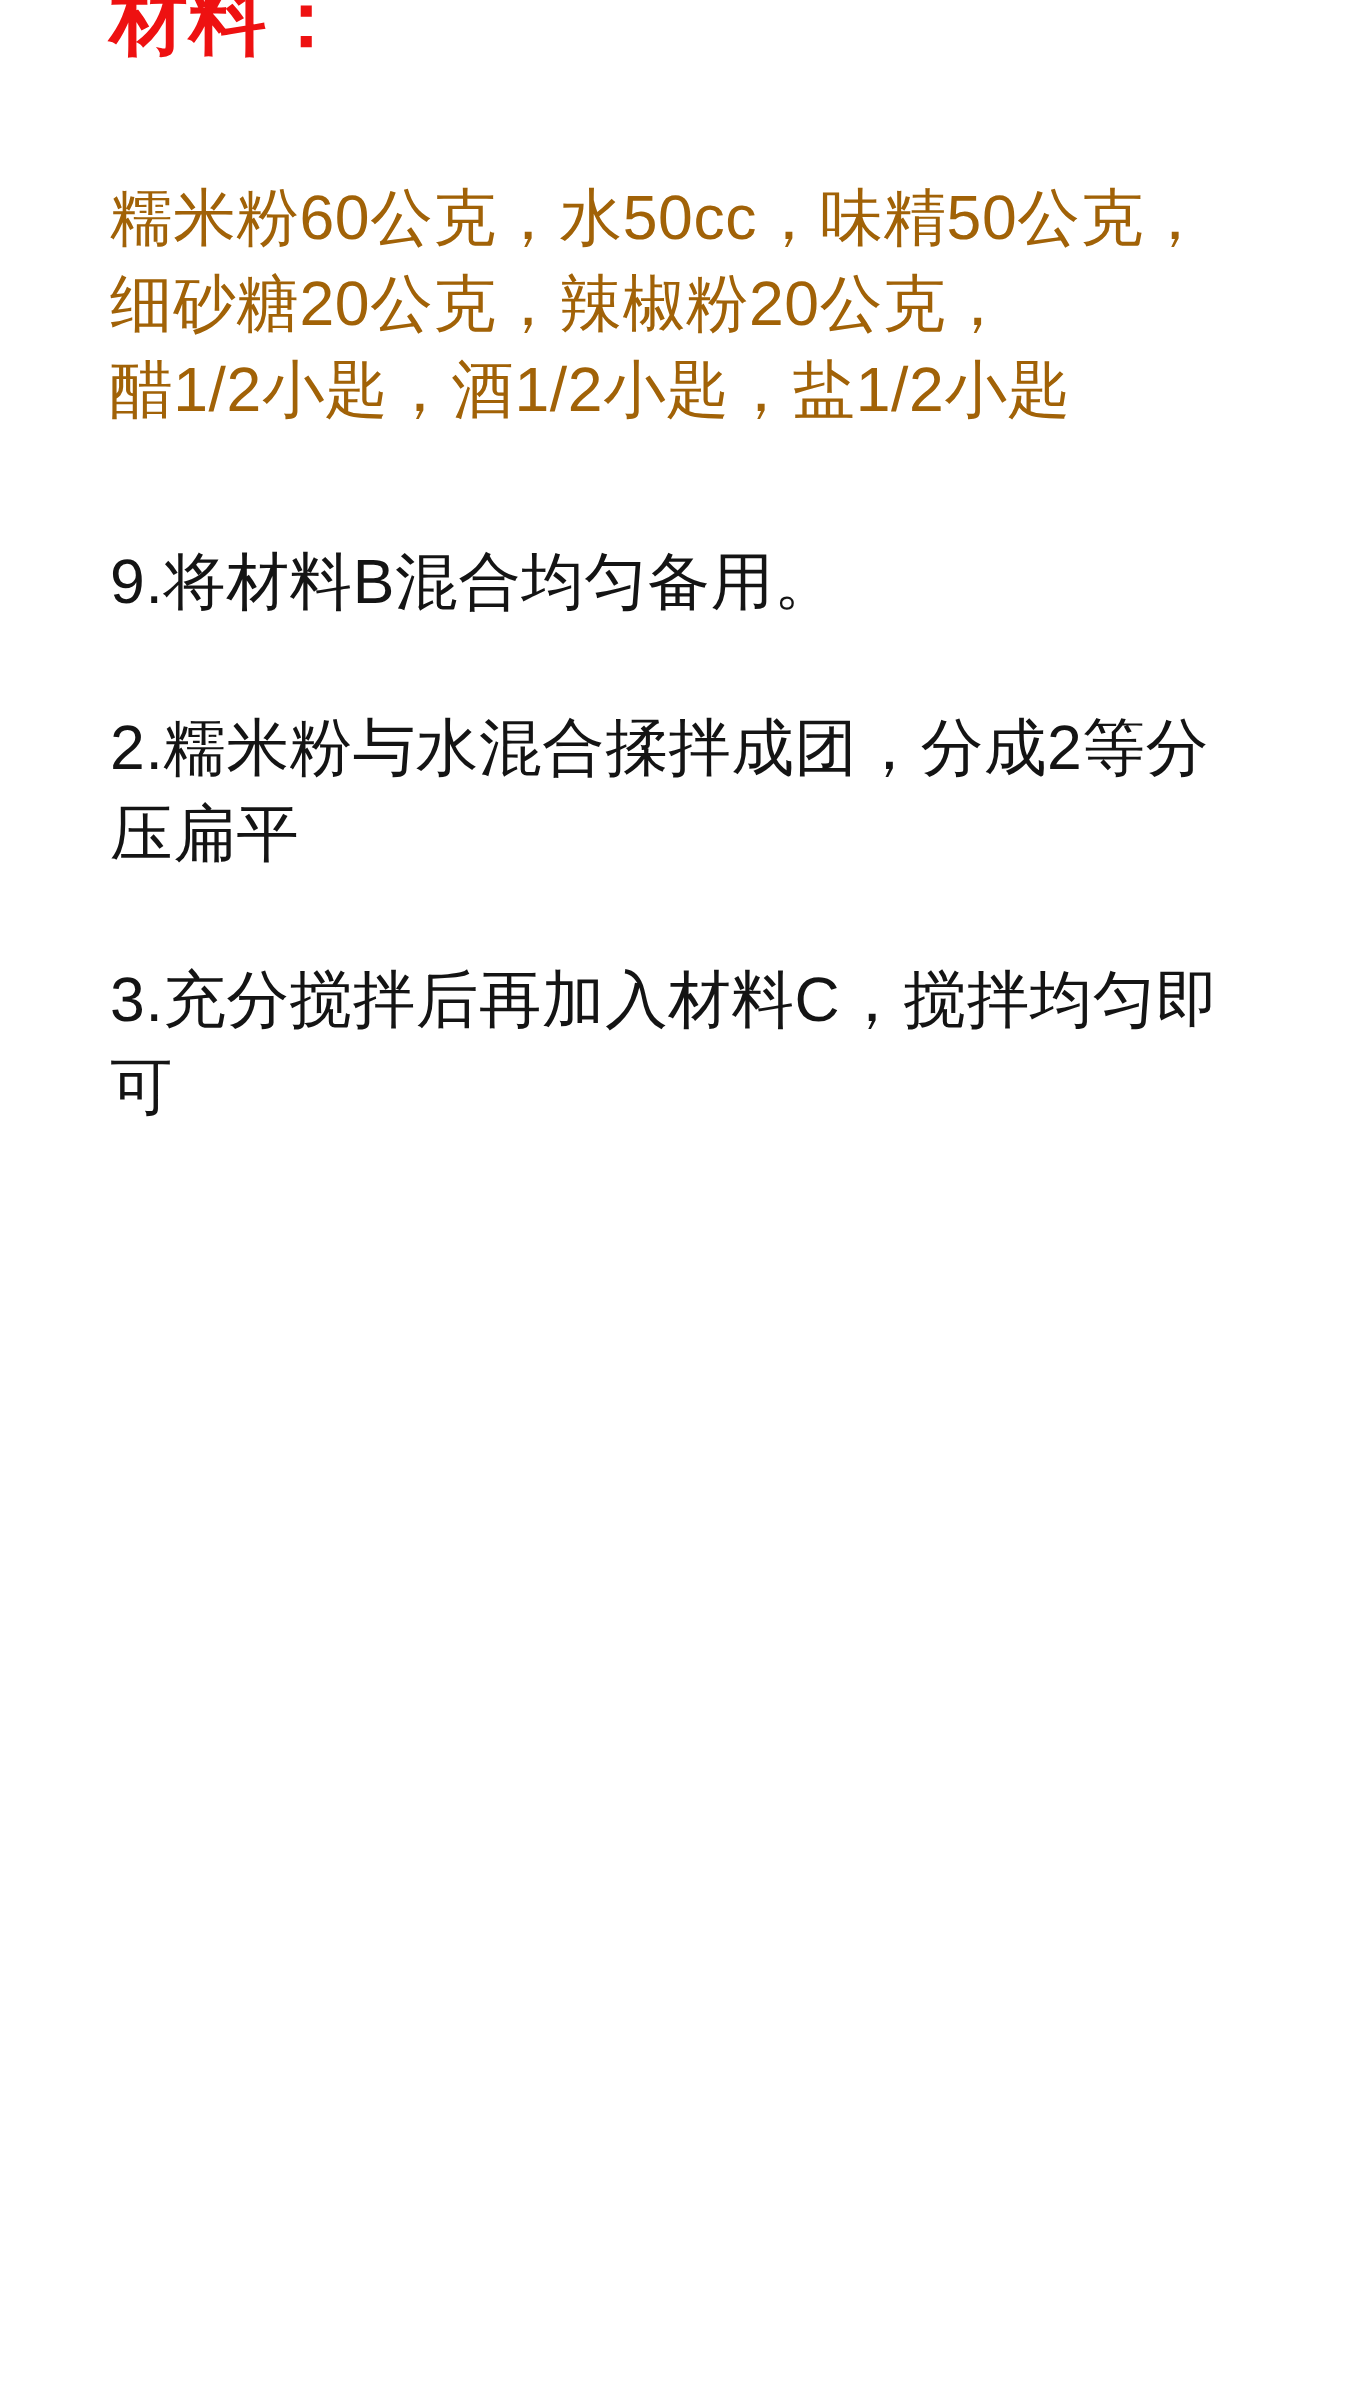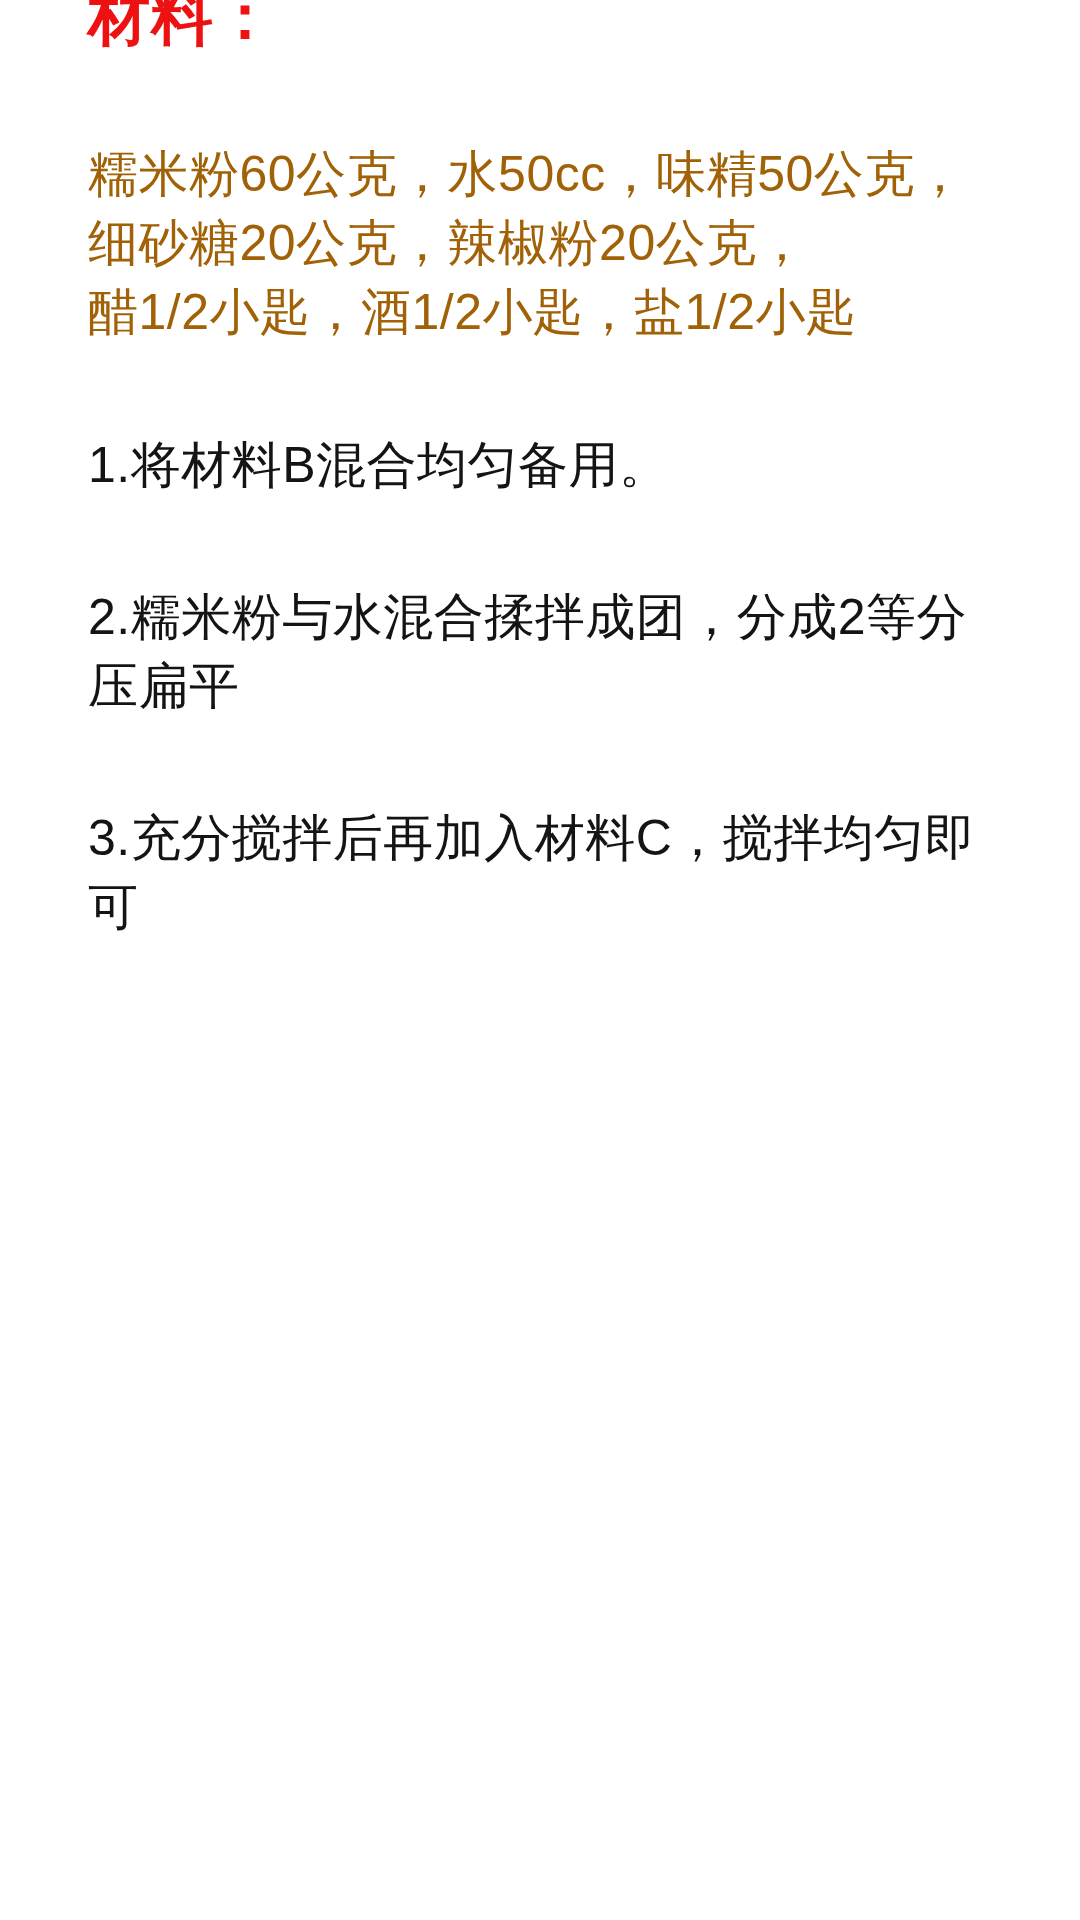--- a/index.html
+++ b/index.html
@@ -52,36 +52,36 @@
     margin: 0;
     padding: 0;
     list-style: none;
   }
   .step-item {
     font-size: 50px;
     line-height: 1.38;
     color: #141414;
     letter-spacing: 0.5px;
     white-space: pre-wrap;
-    margin-top: 83px;
+    margin-top: 64px;
   }
   .step-item.first {
     margin-top: 84px;
   }
 </style>
 </head>
 <body>
 
 <div class="page">
 
   <h1 class="section-heading heading-ingredients">材料：</h1>
 
   <p class="body-block ingredients-block">糯米粉60公克，水50cc，味精50公克，细砂糖20公克，辣椒粉20公克，
 醋1/2小匙，酒1/2小匙，盐1/2小匙</p>
 
 
   <ul class="steps-list">
-    <li class="step-item first">1.将材料B混合均匀备用。</li>
+    <li class="step-item first">9.将材料B混合均匀备用。</li>
     <li class="step-item">2.糯米粉与水混合揉拌成团，分成2等分压扁平</li>
     <li class="step-item">3.充分搅拌后再加入材料C，搅拌均匀即可</li>
   </ul>
 
 </div>
 
 </body></html>

